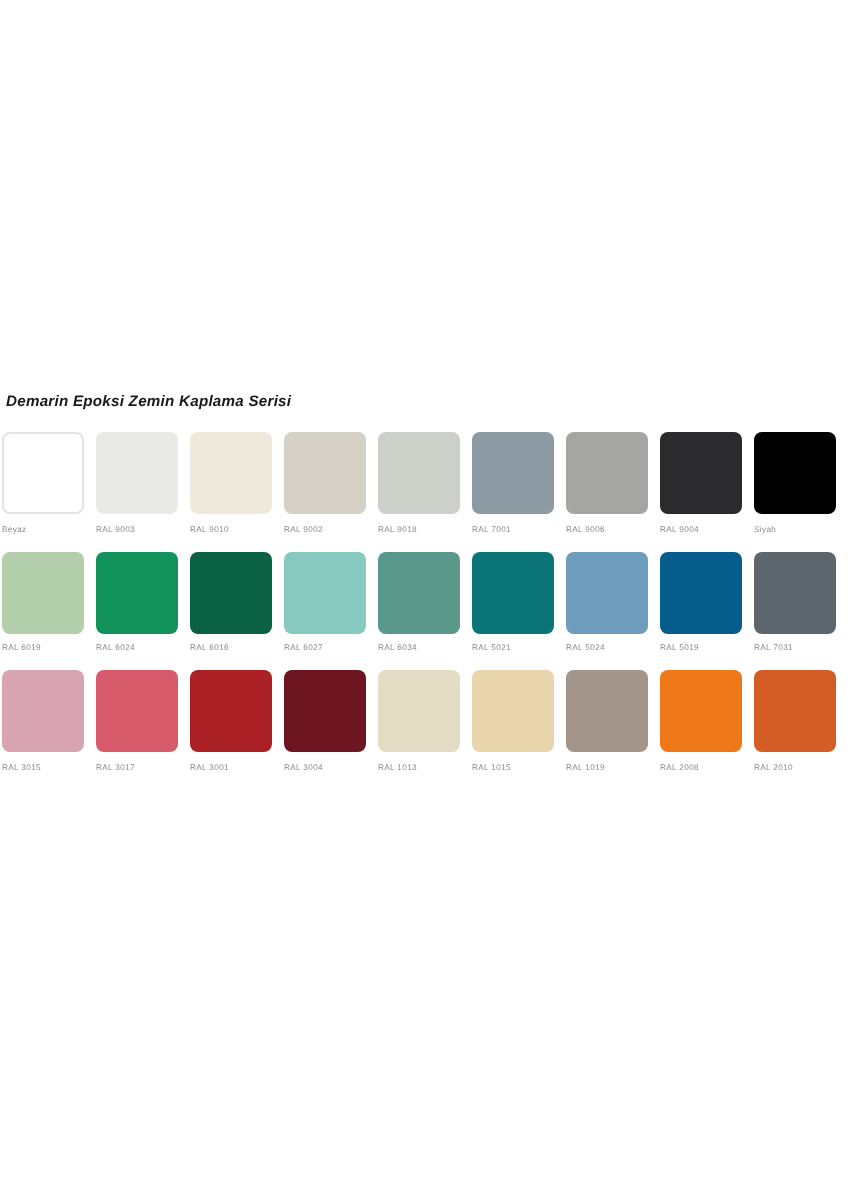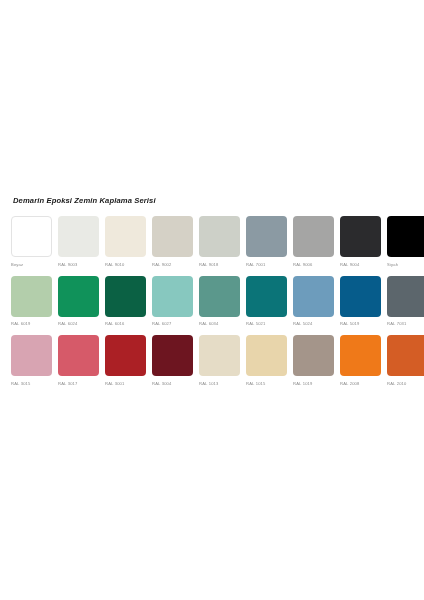--- a/index.html
+++ b/index.html
@@ -15,21 +15,21 @@
     -webkit-font-smoothing: antialiased;
   }
   .page {
     position: relative;
     width: 424px;
     height: 600px;
     background: #ffffff;
   }
   .sheet {
     position: absolute;
-    left: 10px;
+    left: 0;
     top: 196px;
     width: 339px;
   }
   .chart-title {
     font-size: 7.6px;
     font-weight: bold;
     font-style: italic;
     color: #1a1a1a;
     letter-spacing: 0.12px;
     padding-left: 3px;

